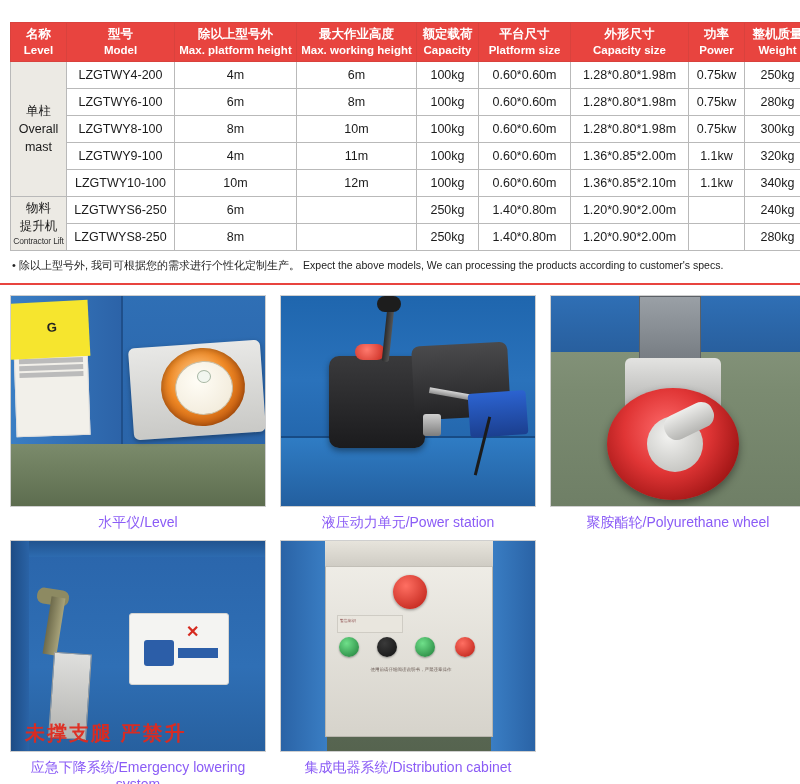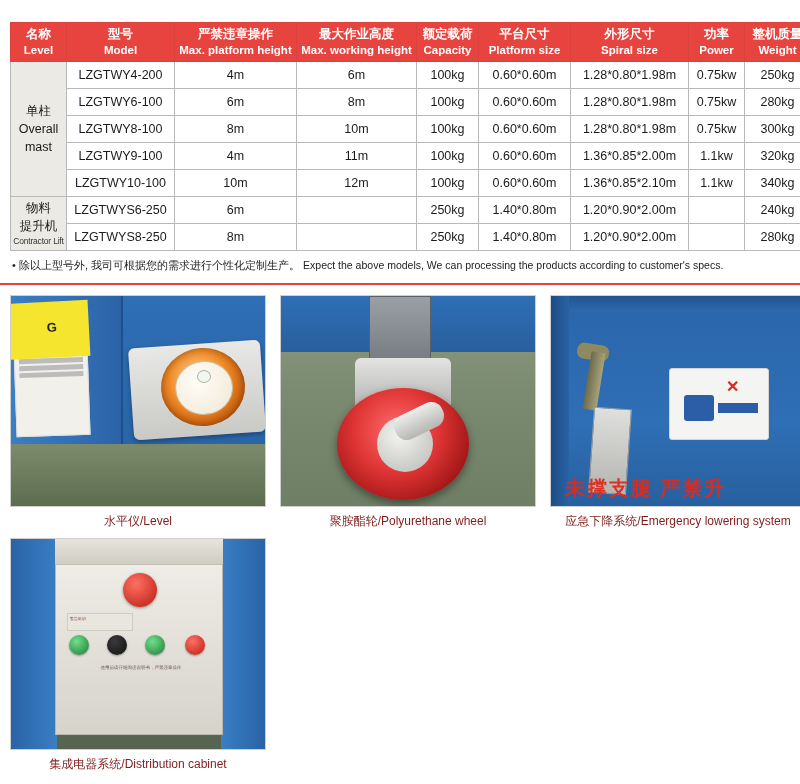--- a/index.html
+++ b/index.html
@@ -74,22 +74,22 @@
   .cell { width: 256px; }
   .photo {
     width: 256px;
     height: 212px;
     border: 1px solid #cfcfcf;
     overflow: hidden;
     position: relative;
   }
   .caption {
     text-align: center;
-    font-size: 12px;
-    color: #7f1d1d;
+    font-size: 14px;
+    color: #8b5cf6;
     padding: 7px 0 2px 0;
     line-height: 1.2;
   }
 
   
   .p1 { background: linear-gradient(180deg,#2f6fb5 0%, #2b66ab 55%, #2a63a6 100%); }
   .p1 .ground {
     position:absolute; left:0; right:0; bottom:0; height:62px;
     background: linear-gradient(180deg,#7b8b6b,#5d6d4f);
   }
@@ -350,38 +350,38 @@
       <tr>
         <th>
           <span class="cn">名称</span>
           <span class="en">Level</span>
         </th>
         <th>
           <span class="cn">型号</span>
           <span class="en">Model</span>
         </th>
         <th>
-          <span class="cn">严禁违章操作</span>
+          <span class="cn">除以上型号外</span>
           <span class="en">Max. platform height</span>
         </th>
         <th>
           <span class="cn">最大作业高度</span>
           <span class="en">Max. working height</span>
         </th>
         <th>
           <span class="cn">额定载荷</span>
           <span class="en">Capacity</span>
         </th>
         <th>
           <span class="cn">平台尺寸</span>
           <span class="en">Platform size</span>
         </th>
         <th>
           <span class="cn">外形尺寸</span>
-          <span class="en">Spiral size</span>
+          <span class="en">Capacity size</span>
         </th>
         <th>
           <span class="cn">功率</span>
           <span class="en">Power</span>
         </th>
         <th>
           <span class="cn">整机质量</span>
           <span class="en">Weight</span>
         </th>
       </tr>
@@ -492,20 +492,35 @@
             <span class="bar"></span>
         </div>
         <div class="ylw">G</div>
         <div class="plate"></div>
         <div class="ring"></div>
         <div class="bub"></div>
       </div>
       <div class="caption">水平仪/Level</div>
     </div>
 
+    <div class="cell">
+      <div class="photo p2">
+        <div class="floor"></div>
+        <div class="tank"></div>
+        <div class="motor"></div>
+        <div class="pipe"></div>
+        <div class="valve"></div>
+        <div class="bluebox"></div>
+        <div class="cable"></div>
+        <div class="redbtn"></div>
+        <div class="lever"></div>
+        <div class="knob"></div>
+      </div>
+      <div class="caption">液压动力单元/Power station</div>
+    </div>
 
     <div class="cell">
       <div class="photo p3">
         <div class="topbar"></div>
         <div class="post"></div>
         <div class="fork"></div>
         <div class="tire"></div>
         <div class="hub"></div>
         <div class="axle"></div>
       </div>

